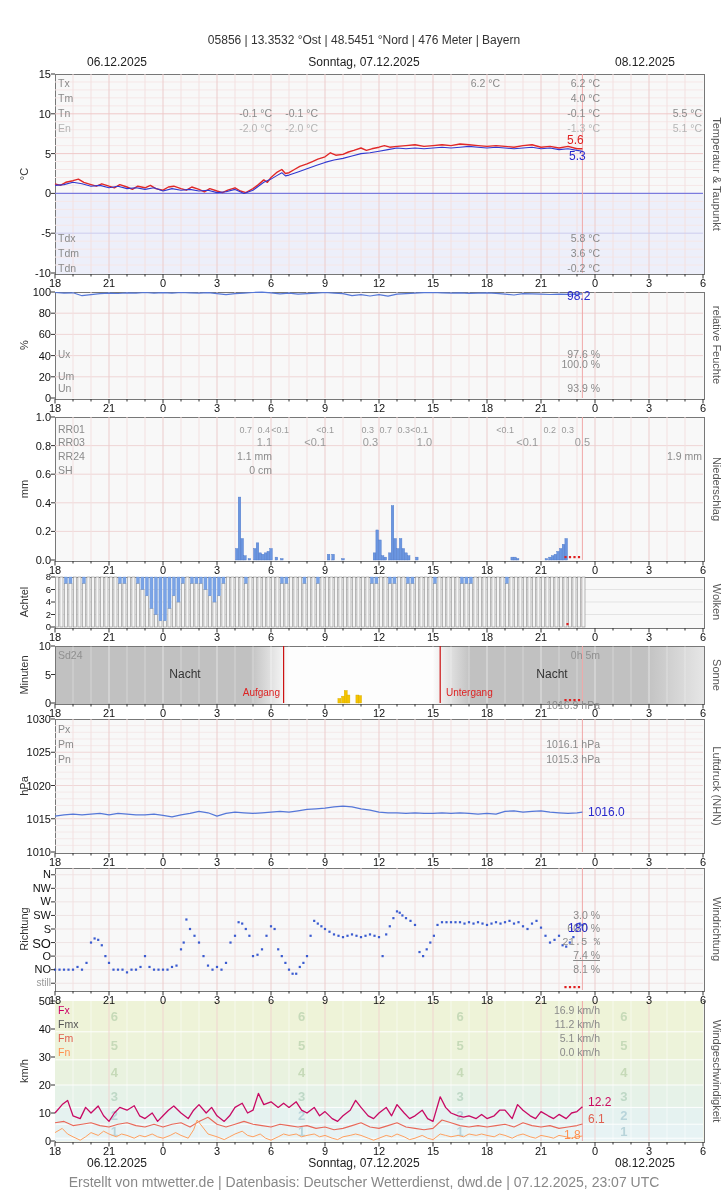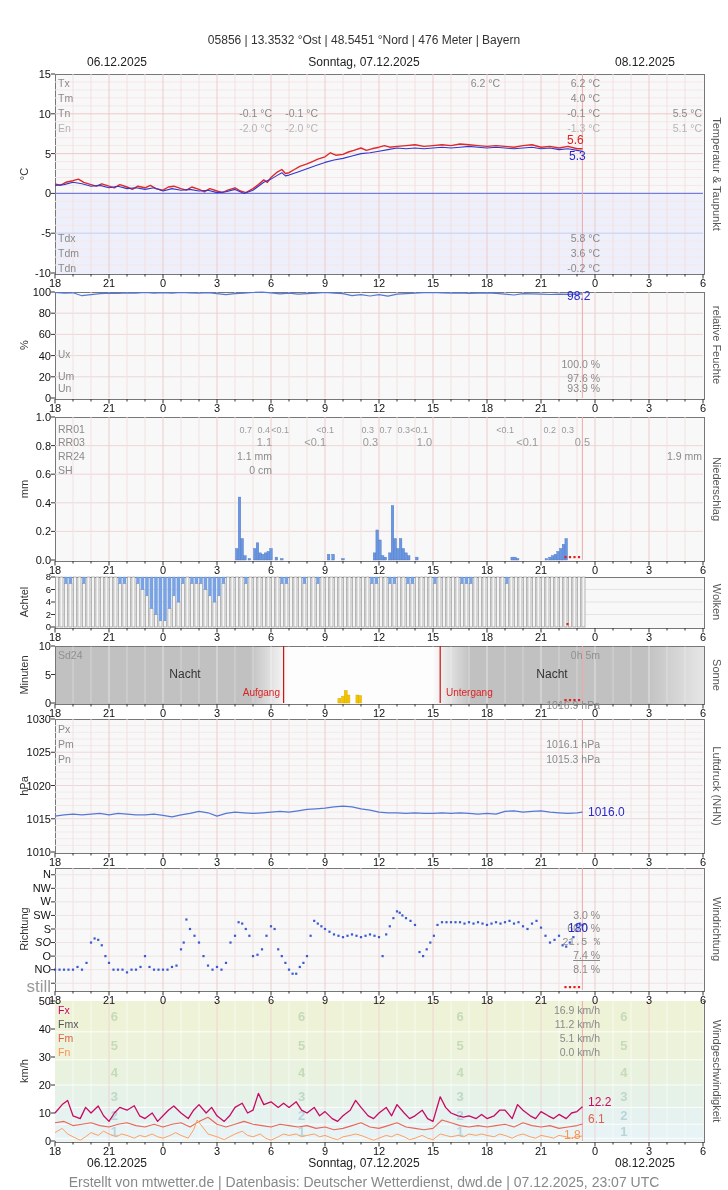--- a/index.html
+++ b/index.html
@@ -1151,21 +1151,21 @@
     <span class="t" style="font-size: 10.5px; color: rgb(138, 138, 138); top: 263px; left: 58px;">Tdn</span>
     <span class="t" style="font-size: 10.5px; color: rgb(138, 138, 138); top: 233px; right: 128px;">5.8 °C</span>
     <span class="t" style="font-size: 10.5px; color: rgb(138, 138, 138); top: 248px; right: 128px;">3.6 °C</span>
     <span class="t" style="font-size: 10.5px; color: rgb(138, 138, 138); top: 263px; right: 128px;">-0.2 °C</span>
     <span class="t" style="font-size: 12px; color: rgb(224, 32, 32); top: 134px; left: 567px;">5.6</span>
     <span class="t" style="font-size: 12px; color: rgb(40, 40, 204); top: 150px; left: 569px;">5.3</span>
     <span class="t" style="font-size: 10px; color: rgb(138, 138, 138); top: 350px; left: 58px;">Ux</span>
     <span class="t" style="font-size: 10.5px; color: rgb(138, 138, 138); top: 371px; left: 58px;">Um</span>
     <span class="t" style="font-size: 10.5px; color: rgb(138, 138, 138); top: 383px; left: 58px;">Un</span>
     <span class="t" style="font-size: 10.5px; color: rgb(138, 138, 138); top: 359px; right: 128px;">100.0 %</span>
-    <span class="t" style="font-size: 10.5px; color: rgb(138, 138, 138); top: 373px; right: 128px;">97.6 %</span>
+    <span class="t" style="font-size: 10.5px; color: rgb(138, 138, 138); top: 349px; right: 128px;">97.6 %</span>
     <span class="t" style="font-size: 10.5px; color: rgb(138, 138, 138); top: 383px; right: 128px;">93.9 %</span>
     <span class="t" style="font-size: 12px; color: rgb(40, 40, 204); top: 290px; left: 567px;">98.2</span>
     <span class="t" style="font-size: 10.5px; color: rgb(138, 138, 138); top: 424px; left: 58px;">RR01</span>
     <span class="t" style="font-size: 10.5px; color: rgb(138, 138, 138); top: 437px; left: 58px;">RR03</span>
     <span class="t" style="font-size: 10.5px; color: rgb(138, 138, 138); top: 451px; left: 58px;">RR24</span>
     <span class="t" style="font-size: 10.5px; color: rgb(138, 138, 138); top: 465px; left: 58px;">SH</span>
     <span class="t" style="font-size: 9px; color: rgb(154, 154, 154); top: 426px; right: 476px;">0.7</span>
     <span class="t" style="font-size: 9px; color: rgb(154, 154, 154); top: 426px; right: 458px;">0.4</span>
     <span class="t" style="font-size: 9px; color: rgb(154, 154, 154); top: 426px; right: 439px;">&lt;0.1</span>
     <span class="t" style="font-size: 9px; color: rgb(154, 154, 154); top: 426px; right: 394px;">&lt;0.1</span>
@@ -1260,24 +1260,24 @@
     <span class="t" style="font-size: 11px; color: rgb(17, 17, 17); top: 714px; right: 677px;">1030</span>
     <span class="t" style="font-size: 11px; color: rgb(17, 17, 17); top: 747.25px; right: 677px;">1025</span>
     <span class="t" style="font-size: 11px; color: rgb(17, 17, 17); top: 780.5px; right: 677px;">1020</span>
     <span class="t" style="font-size: 11px; color: rgb(17, 17, 17); top: 813.75px; right: 677px;">1015</span>
     <span class="t" style="font-size: 11px; color: rgb(17, 17, 17); top: 847px; right: 677px;">1010</span>
     <span class="t" style="font-size: 11px; color: rgb(17, 17, 17); top: 869.278px; right: 677px;">N</span>
     <span class="t" style="font-size: 11px; color: rgb(17, 17, 17); top: 882.833px; right: 677px;">NW</span>
     <span class="t" style="font-size: 11px; color: rgb(17, 17, 17); top: 896.389px; right: 677px;">W</span>
     <span class="t" style="font-size: 11px; color: rgb(17, 17, 17); top: 909.944px; right: 677px;">SW</span>
     <span class="t" style="font-size: 11px; color: rgb(17, 17, 17); top: 923.5px; right: 677px;">S</span>
-    <span class="t" style="font-size: 11px; color: rgb(17, 17, 17); top: 937.056px; right: 677px; font-style: italic;">SO</span>
+    <span class="t" style="font-size: 13px; color: rgb(17, 17, 17); top: 937.056px; right: 677px;">SO</span>
     <span class="t" style="font-size: 11px; color: rgb(17, 17, 17); top: 950.611px; right: 677px;">O</span>
     <span class="t" style="font-size: 11px; color: rgb(17, 17, 17); top: 964.167px; right: 677px;">NO</span>
-    <span class="t" style="font-size: 17px; color: rgb(153, 153, 153); top: 977.722px; right: 677px;">still</span>
+    <span class="t" style="font-size: 10px; color: rgb(153, 153, 153); top: 977.722px; right: 677px;">still</span>
     <span class="t" style="font-size: 11px; color: rgb(17, 17, 17); top: 996px; right: 677px;">50</span>
     <span class="t" style="font-size: 11px; color: rgb(17, 17, 17); top: 1024px; right: 677px;">40</span>
     <span class="t" style="font-size: 11px; color: rgb(17, 17, 17); top: 1052px; right: 677px;">30</span>
     <span class="t" style="font-size: 11px; color: rgb(17, 17, 17); top: 1080px; right: 677px;">20</span>
     <span class="t" style="font-size: 11px; color: rgb(17, 17, 17); top: 1108px; right: 677px;">10</span>
     <span class="t" style="font-size: 11px; color: rgb(17, 17, 17); top: 1136px; right: 677px;">0</span>
     <span class="t" style="font-size: 11px; color: rgb(17, 17, 17); top: 278px; left: 55px; transform: translateX(-50%);">18</span>
     <span class="t" style="font-size: 11px; color: rgb(17, 17, 17); top: 278px; left: 109px; transform: translateX(-50%);">21</span>
     <span class="t" style="font-size: 11px; color: rgb(17, 17, 17); top: 278px; left: 163px; transform: translateX(-50%);">0</span>
     <span class="t" style="font-size: 11px; color: rgb(17, 17, 17); top: 278px; left: 217px; transform: translateX(-50%);">3</span>

